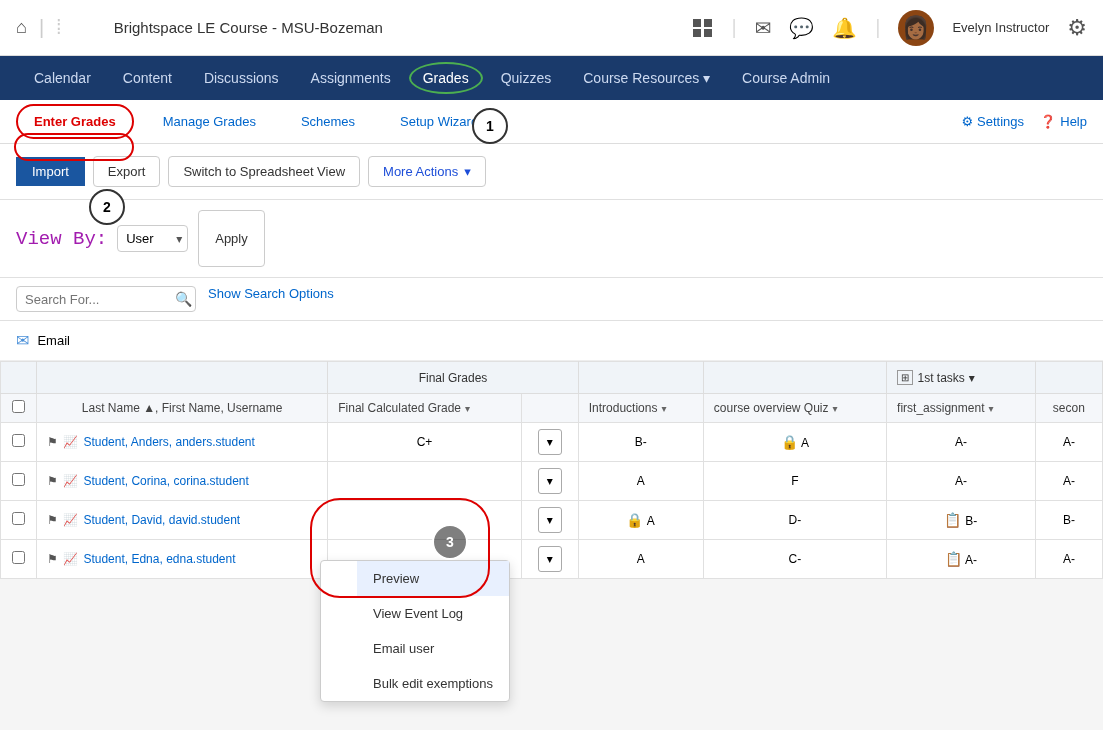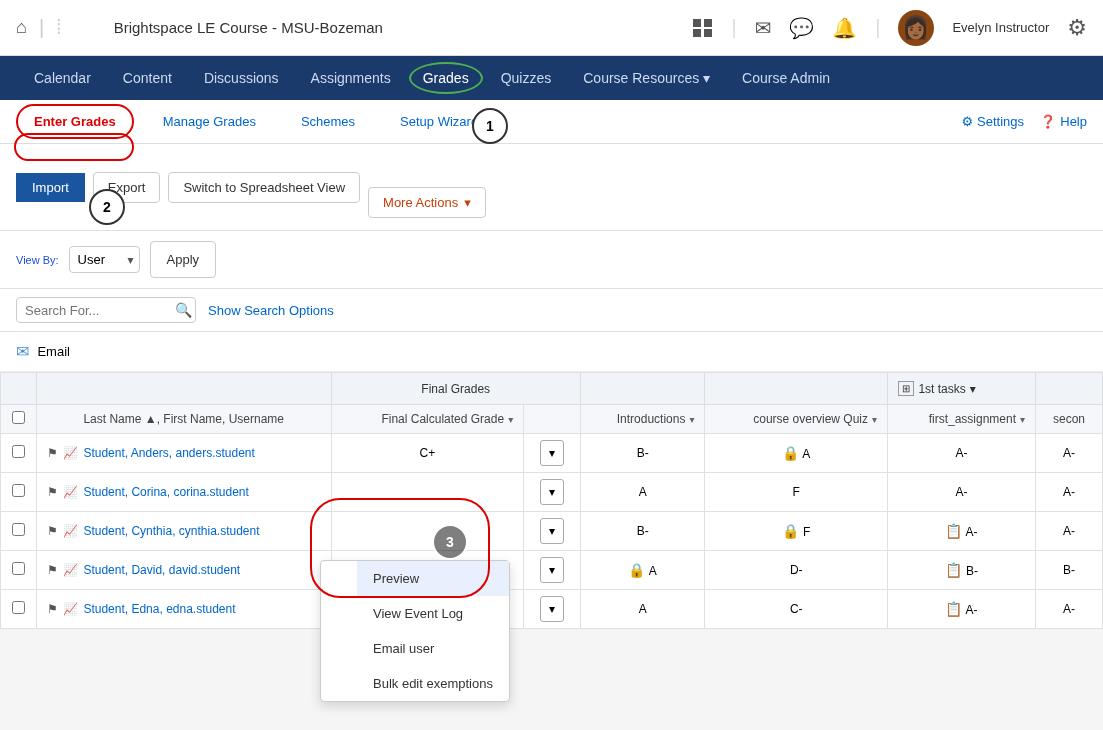--- a/index.html
+++ b/index.html
@@ -113,68 +113,67 @@
       background: #fff;
       color: #333;
       border: 1px solid #ccc;
       padding: 7px 14px;
       border-radius: 4px;
       font-size: 13px;
       cursor: pointer;
     }
     .btn-more {
       background: #fff;
-      color: #c2410c;
+      color: #1d4ed8;
       border: 1px solid #ccc;
       padding: 7px 14px;
       border-radius: 4px;
       font-size: 13px;
       cursor: pointer;
-      display: flex; align-items: center; gap: 6px; margin-top: 31px;
+      display: flex; align-items: center; gap: 6px;
     }
 
     
     .view-by-bar {
       background: #fff;
       padding: 10px 16px;
       border-bottom: 1px solid #e0e0e0;
       display: flex;
       align-items: center;
       gap: 10px;
     }
-    .view-by-label { font-size: 11px; color: #1d4ed8; }
+    .view-by-label { font-size: 19px; color: #a21caf; font-family: Liberation Mono, monospace; }
     .view-by-select {
       border: 1px solid #ccc;
       padding: 5px 24px 5px 8px;
       border-radius: 4px;
       font-size: 13px;
       background: #fff;
       cursor: pointer;
       appearance: none;
       -webkit-appearance: none;
     }
     .select-wrapper { position: relative; display: inline-block; }
     .select-wrapper::after { content: '▾'; position: absolute; right: 6px; top: 50%; transform: translateY(-50%); pointer-events: none; font-size: 12px; color: #555; }
     .btn-apply {
       background: #fff;
       color: #333;
       border: 1px solid #ccc;
-      padding: 10px 16px;
+      padding: 20px 16px;
       border-radius: 4px;
       font-size: 13px;
       cursor: pointer;
     }
 
     
     .search-bar {
       background: #fff;
       padding: 8px 16px;
       border-bottom: 1px solid #e0e0e0;
       display: flex;
-      align-items: center;
       gap: 12px;
     }
     .search-input-wrap {
       display: flex;
       align-items: center;
       border: 1px solid #ccc;
       border-radius: 4px;
       padding: 4px 8px;
       background: #fff;
       width: 180px;
@@ -338,21 +337,21 @@
 
     .subheader-row th {
       background: #f5f7fa;
       font-size: 12px;
       font-weight: 500;
       color: #444;
       text-align: center;
       position: relative;
     }
     .sort-arrow { font-size: 10px; color: #666; }
-    .grade-sort { display: flex; align-items: center; justify-content: flex-end; gap: 4px; }
+    .grade-sort { display: flex; align-items: center; justify-content: flex-start; gap: 4px; }
 
     .first-col-header {
       text-align: left;
       font-size: 12px;
       color: #555;
     }
 
     .page-wrapper {
       position: relative;
       width: 1103px;
@@ -545,42 +544,20 @@
           <td class="grade-cell"></td>
           <td class="grade-cell">
             <button class="btn-dropdown-trigger">▾</button>
           </td>
           <td class="grade-cell">A</td>
           <td class="grade-cell">F</td>
           <td class="grade-cell">A-</td>
           <td class="grade-cell">A-</td>
         </tr>
 
-        <tr>
-          <td class="col-check"><input type="checkbox" style=""></td>
-          <td>
-            <span class="flag-icon">⚑</span>
-            <span class="chart-icon">📈</span>
-            <a class="student-link">Student, Cynthia, cynthia.student</a>
-          </td>
-          <td class="grade-cell"></td>
-          <td class="grade-cell">
-            <button class="btn-dropdown-trigger">▾</button>
-          </td>
-          <td class="grade-cell">B-</td>
-          <td class="grade-cell">
-            <span style="color:#e08000;font-size:14px;">🔒</span>
-            F
-          </td>
-          <td class="grade-cell">
-            <span style="font-size:14px;">📋</span>
-            A-
-          </td>
-          <td class="grade-cell">A-</td>
-        </tr>
 
         <tr>
           <td class="col-check"><input type="checkbox" style=""></td>
           <td>
             <span class="flag-icon">⚑</span>
             <span class="chart-icon">📈</span>
             <a class="student-link">Student, David, david.student</a>
           </td>
           <td class="grade-cell"></td>
           <td class="grade-cell">

